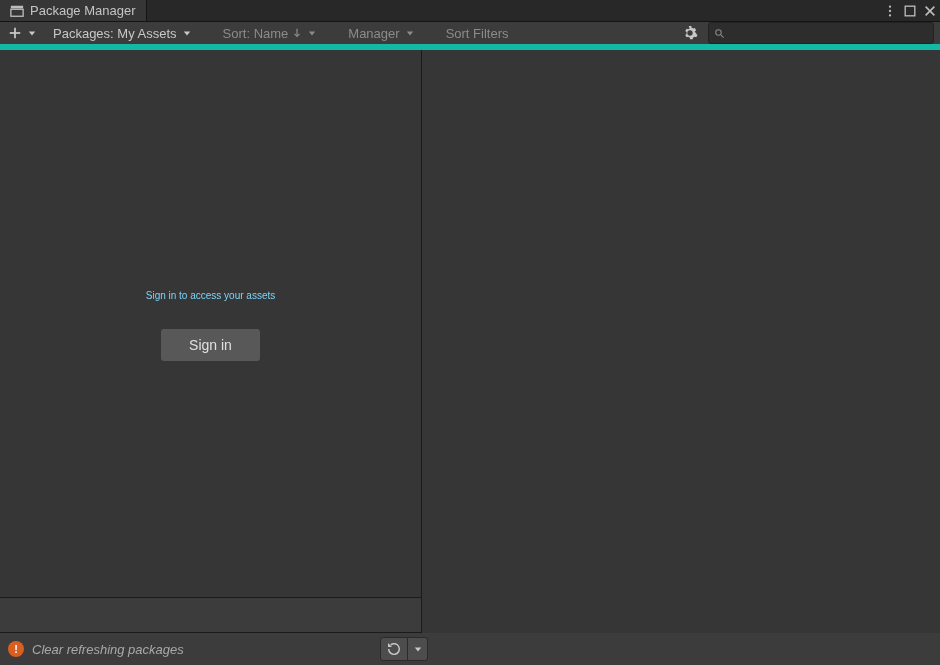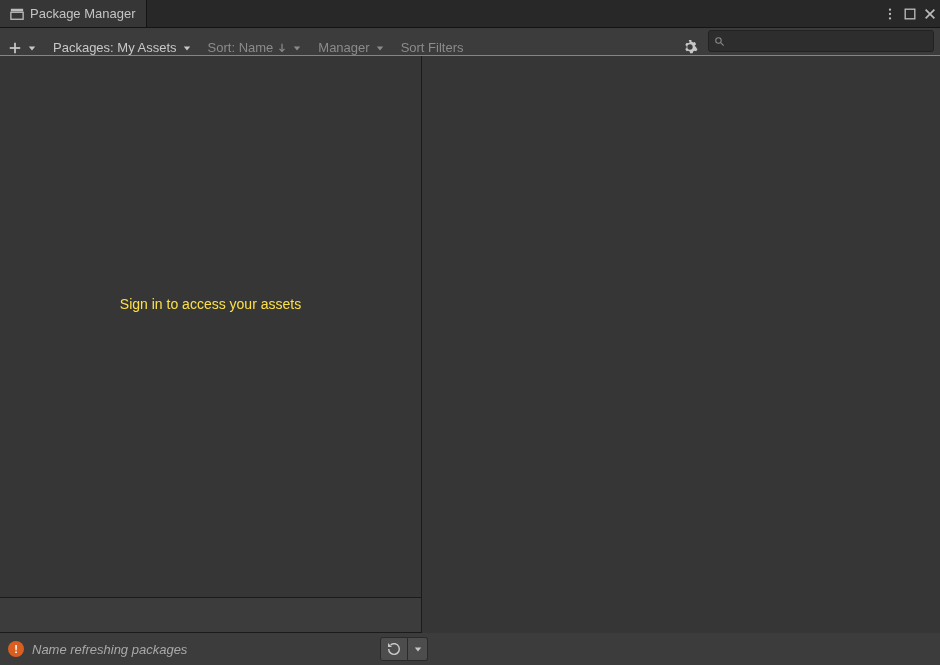--- a/index.html
+++ b/index.html
@@ -1,49 +1,49 @@
 <!DOCTYPE html>
 <html><head>
 <meta charset="utf-8">
 <style>
   * { box-sizing: border-box; margin: 0; padding: 0; }
   html, body { width: 940px; height: 665px; overflow: hidden; font-family: Arial, Helvetica, sans-serif; background: #363636; color: #c4c4c4; font-size: 13px; }
   .window { display: flex; flex-direction: column; width: 100%; height: 100%; }
 
   
-  .titlebar { height: 28px; background: #282828; display: flex; align-items: stretch; border-bottom: 1px solid #141414; }
+  .titlebar { height: 22px; background: #282828; display: flex; align-items: stretch; border-bottom: 1px solid #141414; }
   .tab { display: flex; align-items: center; gap: 6px; padding: 0 10px; background: #363636; border-right: 1px solid #141414; }
   .tab-icon svg { width: 14px; height: 14px; display: block; }
   .tab-title { color: #c4c4c4; font-size: 13px; }
   .titlebar-spacer { flex: 1; }
   .winbtn { width: 20px; display: flex; align-items: center; justify-content: center; cursor: pointer; }
   .winbtn svg { width: 14px; height: 14px; display: block; }
 
   
-  .toolbar { height: 28px; background: #3c3c3c; display: flex; align-items: flex-end; border-bottom: 1px solid #14b8a6; }
+  .toolbar { height: 28px; background: #3c3c3c; display: flex; align-items: center; border-bottom: 6px solid #14b8a6; }
   .tb-sep { width: 1px; background: #232323; }
   .tb-btn { display: flex; align-items: center; padding: 0 8px; gap: 4px; color: #c8c8c8; cursor: pointer; white-space: nowrap; }
-  .tb-btn.dim { color: #8b8b8b; }
+  .tb-btn.dim { color: #8b8b8b; margin-left: 15px; }
   .chev { margin-left: 2px; }
   .chev svg { width: 8px; height: 8px; display: block; }
   .sort-arrow svg { width: 10px; height: 10px; display: block; }
   .tb-spacer { flex: 1; }
   .gear { display: flex; align-items: center; padding: 0 8px; cursor: pointer; }
   .gear svg { width: 16px; height: 16px; display: block; }
   .search { display: flex; align-items: center; background: #2d2d2d; border: 1px solid #222; border-radius: 3px; margin: 3px 6px 3px 2px; width: 226px; }
   .search .sicon { padding: 0 5px; display: flex; align-items: center; }
   .search .sicon svg { width: 11px; height: 11px; display: block; }
   .search input { flex: 1; background: transparent; border: none; outline: none; color: #c4c4c4; font-size: 12px; height: 20px; }
 
   
   .body { flex: 1; display: flex; min-height: 0; }
   .left { width: 422px; display: flex; flex-direction: column; border-right: 1px solid #1b1b1b; background: #363636; }
   .right { flex: 1; background: #363636; }
   .left-main { flex: 1; display: flex; flex-direction: column; align-items: center; justify-content: flex-start; padding-top: 240px; gap: 28px; border-bottom: 1px solid #1b1b1b; }
-  .prompt { color: #fde047; font-size: 14px; }
+  .prompt { color: #7dd3fc; font-size: 10px; }
   .signin-btn { background: #585858; color: #e0e0e0; border: none; border-radius: 3px; padding: 8px 28px; font-size: 14px; cursor: pointer; }
   .left-gap { height: 35px; background: #3c3c3c; border-bottom: 1px solid #1b1b1b; }
 
   
   .statusbar { height: 32px; background: #3c3c3c; display: flex; align-items: center; padding: 0 8px; gap: 8px; }
   .err-icon { width: 16px; height: 16px; border-radius: 50%; background: #d85f20; display: flex; align-items: center; justify-content: center; flex-shrink: 0; }
   .err-icon span { color: #fff; font-size: 11px; font-weight: bold; line-height: 1; }
   .status-text { color: #a9a9a9; font-style: italic; font-size: 13px; flex: 1; }
   .refresh-group { display: flex; margin-left: auto; margin-right: 504px; }
   .rbtn { background: #4d4d4d; border: 1px solid #2a2a2a; height: 24px; display: flex; align-items: center; justify-content: center; cursor: pointer; }
@@ -150,31 +150,32 @@
           </svg>
         </span>
       <input type="text" placeholder="" style="">
     </div>
   </div>
 
   <div class="body">
     <div class="left">
       <div class="left-main">
         <div class="prompt">Sign in to access your assets</div>
+        <button class="signin-btn">Sign in</button>
       </div>
       <div class="left-gap"></div>
     </div>
     <div class="right"></div>
   </div>
 
   <div class="statusbar">
     <div class="err-icon">
         <span>!</span>
       </div>
-    <div class="status-text">Name refreshing packages</div>
+    <div class="status-text">Clear refreshing packages</div>
     <div class="refresh-group">
       <div class="rbtn first">
         <svg width="16" height="16" viewBox="0 0 24 24">
             <path fill="none" stroke="#c8c8c8" stroke-width="2.2" d="M4 12a8 8 0 1 0 3-6.2"></path>
             <polygon points="3,3 3,9 9,9" fill="#c8c8c8"></polygon>
           </svg>
       </div>
       <div class="rbtn second">
         <svg width="8" height="8" viewBox="0 0 10 10">
             <polygon points="1,3 9,3 5,8" fill="#c8c8c8"></polygon>

